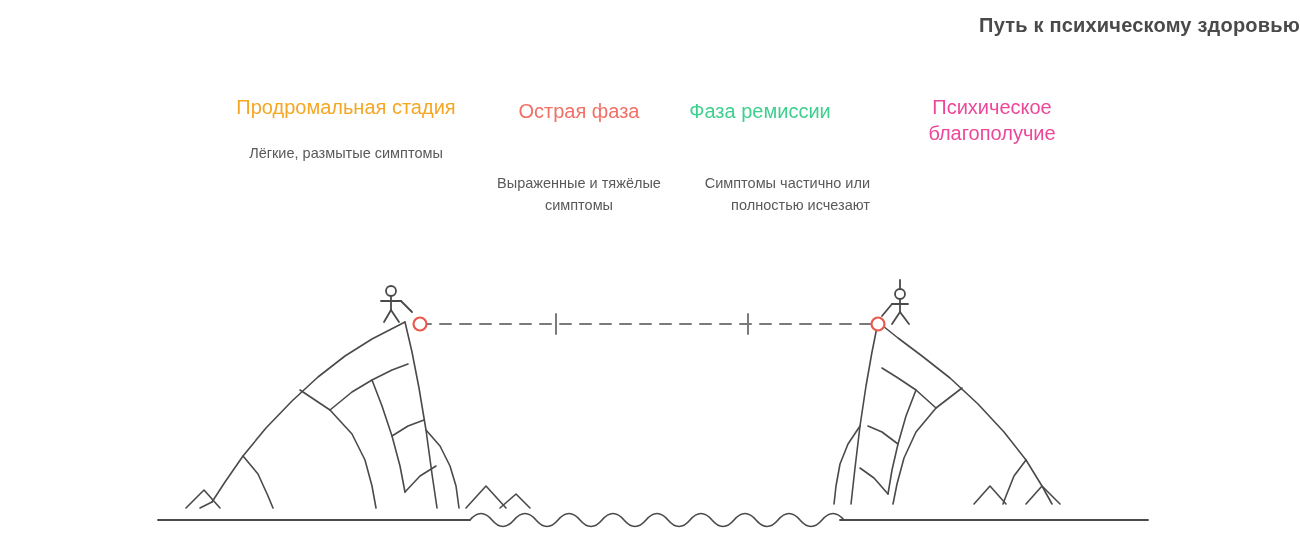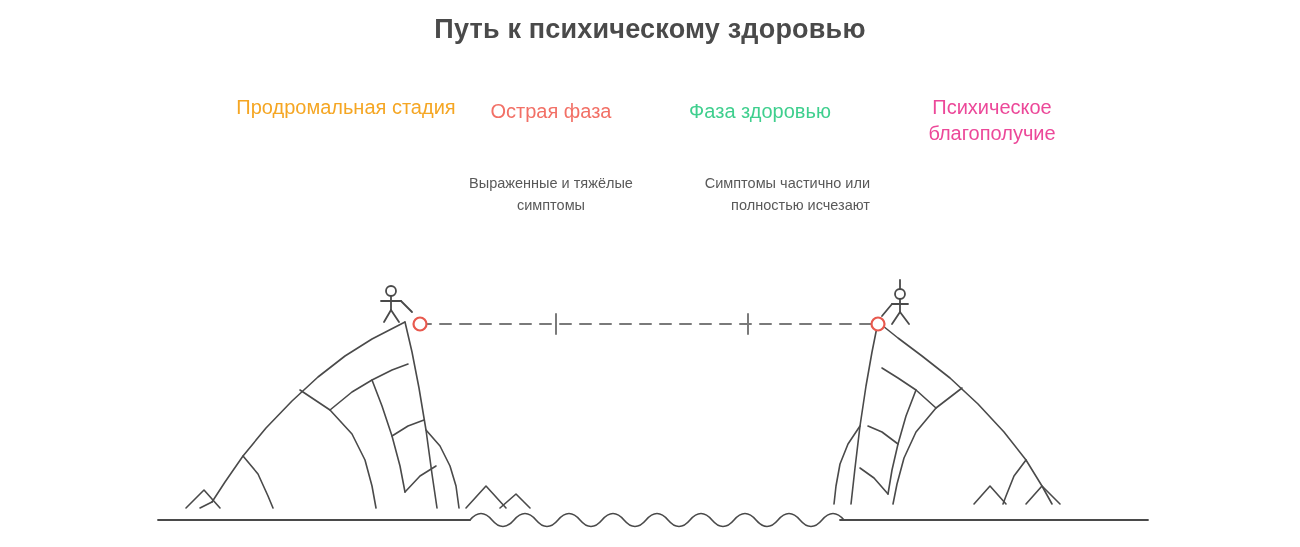--- a/index.html
+++ b/index.html
@@ -13,22 +13,22 @@
     position: relative;
     overflow: hidden;
     font-family: "Liberation Sans", sans-serif;
     color: #4a4a4a;
   }
   .title {
     position: absolute;
     left: 0;
     top: 14px;
     width: 1300px;
-    text-align: center;
-    font-size: 27px;
+    text-align: right;
+    font-size: 20px;
     font-weight: bold;
     color: #4a4a4a;
     letter-spacing: 0.2px;
   }
   .stage {
     position: absolute;
     text-align: center;
   }
   .stage-title {
     font-size: 20px;
@@ -36,21 +36,21 @@
     font-weight: normal;
   }
   .stage-desc {
     margin-top: 22px;
     font-size: 14.5px;
     line-height: 22px;
     color: #595959;
   }
   
   #stage-0 { left: 216px; top: 94px; width: 260px; }
-  #stage-1 { left: 456px; top: 98px; width: 190px; }
+  #stage-1 { left: 484px; top: 98px; width: 190px; }
   #stage-2 { left: 650px; top: 98px; width: 220px; }
   #stage-3 { left: 872px; top: 94px; width: 240px; }
 
   #stage-0 .stage-desc { margin-top: 22px; }
   #stage-1 .stage-desc { margin-top: 48px; }
   #stage-2 .stage-desc { margin-top: 48px; text-align: right; }
   #stage-3 .stage-desc { margin-top: 48px; }
 
   .scene {
     position: absolute;
@@ -60,29 +60,30 @@
     height: 287px;
   }
 </style>
 </head>
 <body>
 
 <div class="title">Путь к психическому здоровью</div>
 
 <div class="stage" id="stage-0">
   <div class="stage-title" style="color:#F5A623">Продромальная стадия</div>
+  <div class="stage-desc">Лёгкие, размытые симптомы</div>
 </div>
 
 <div class="stage" id="stage-1">
   <div class="stage-title" style="color:#F27066">Острая фаза</div>
   <div class="stage-desc">Выраженные и тяжёлые симптомы</div>
 </div>
 
 <div class="stage" id="stage-2">
-  <div class="stage-title" style="color:#3FCF8E">Фаза здоровью</div>
+  <div class="stage-title" style="color:#3FCF8E">Фаза ремиссии</div>
   <div class="stage-desc">Симптомы частично или полностью исчезают</div>
 </div>
 
 <div class="stage" id="stage-3">
   <div class="stage-title" style="color:#ec4899">Психическое благополучие</div>
 </div>
 
 <div class="scene">
 <svg width="1300" height="287" viewBox="0 0 1300 287" xmlns="http://www.w3.org/2000/svg">
   <g fill="none" stroke="#4a4a4a" stroke-width="1.6" stroke-linejoin="round" stroke-linecap="round">

